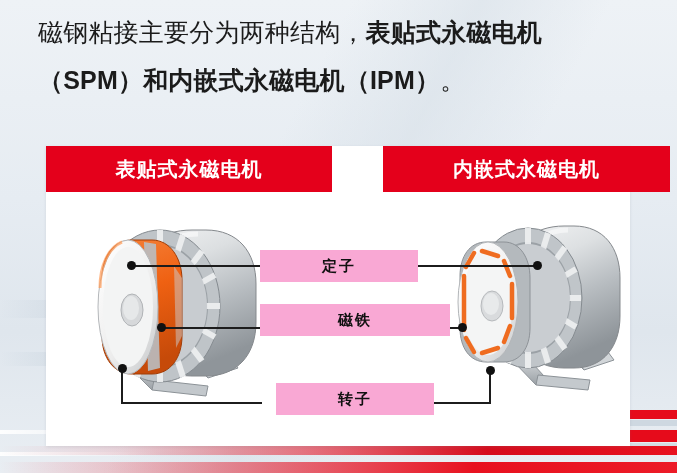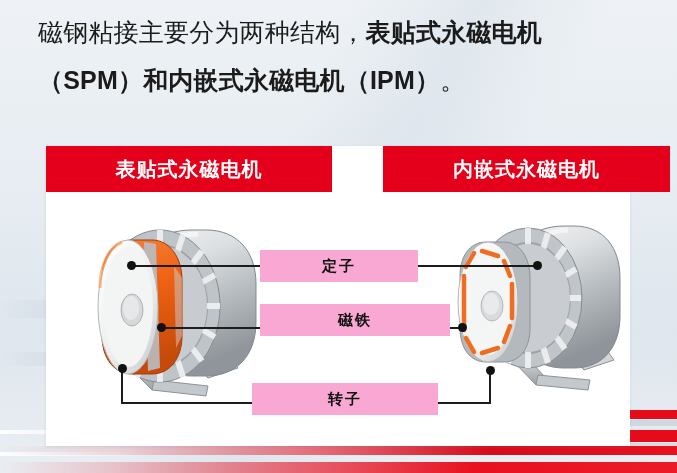--- a/index.html
+++ b/index.html
@@ -45,21 +45,21 @@
     display:flex;align-items:center;justify-content:center;}
   .tab.t1{left:0;width:286px;}
   .tab.t2{left:297px;width:287px;margin-left:40px;}
 
   
   .lbl{position:absolute;background:#f9a8d4;color:#111;
     font-size:15px;font-weight:bold;letter-spacing:2px;
     display:flex;align-items:center;justify-content:center;z-index:6;}
   .lbl.l1{left:260px;top:250px;width:158px;height:32px;}
   .lbl.l2{left:260px;top:304px;width:190px;height:32px;}
-  .lbl.l3{left:252px;top:383px;width:186px;height:32px;}
+  .lbl.l3{left:276px;top:383px;width:158px;height:32px;}
 
   .ldr{position:absolute;background:#1c1c1c;z-index:4;}
   .dot{position:absolute;width:9px;height:9px;border-radius:50%;background:#111;z-index:7;}
 
   svg.motor{position:absolute;z-index:3;}
 </style>
 </head>
 <body>
 
 <div id="root">

